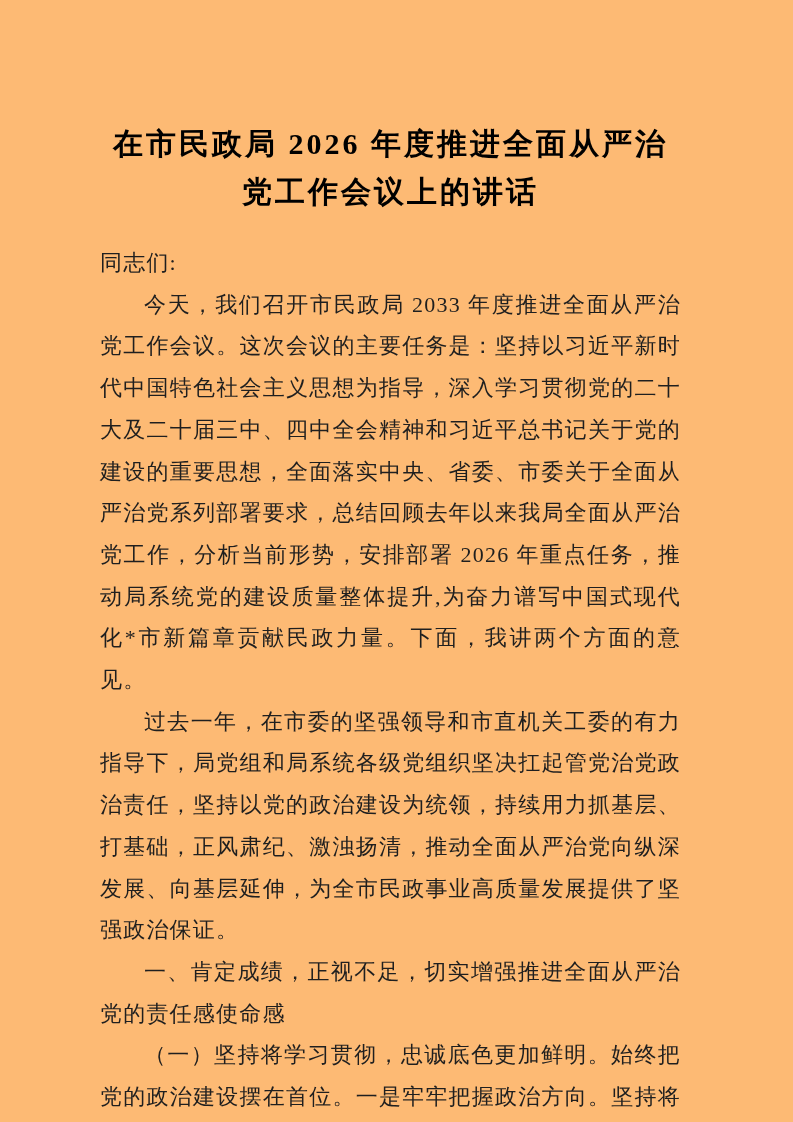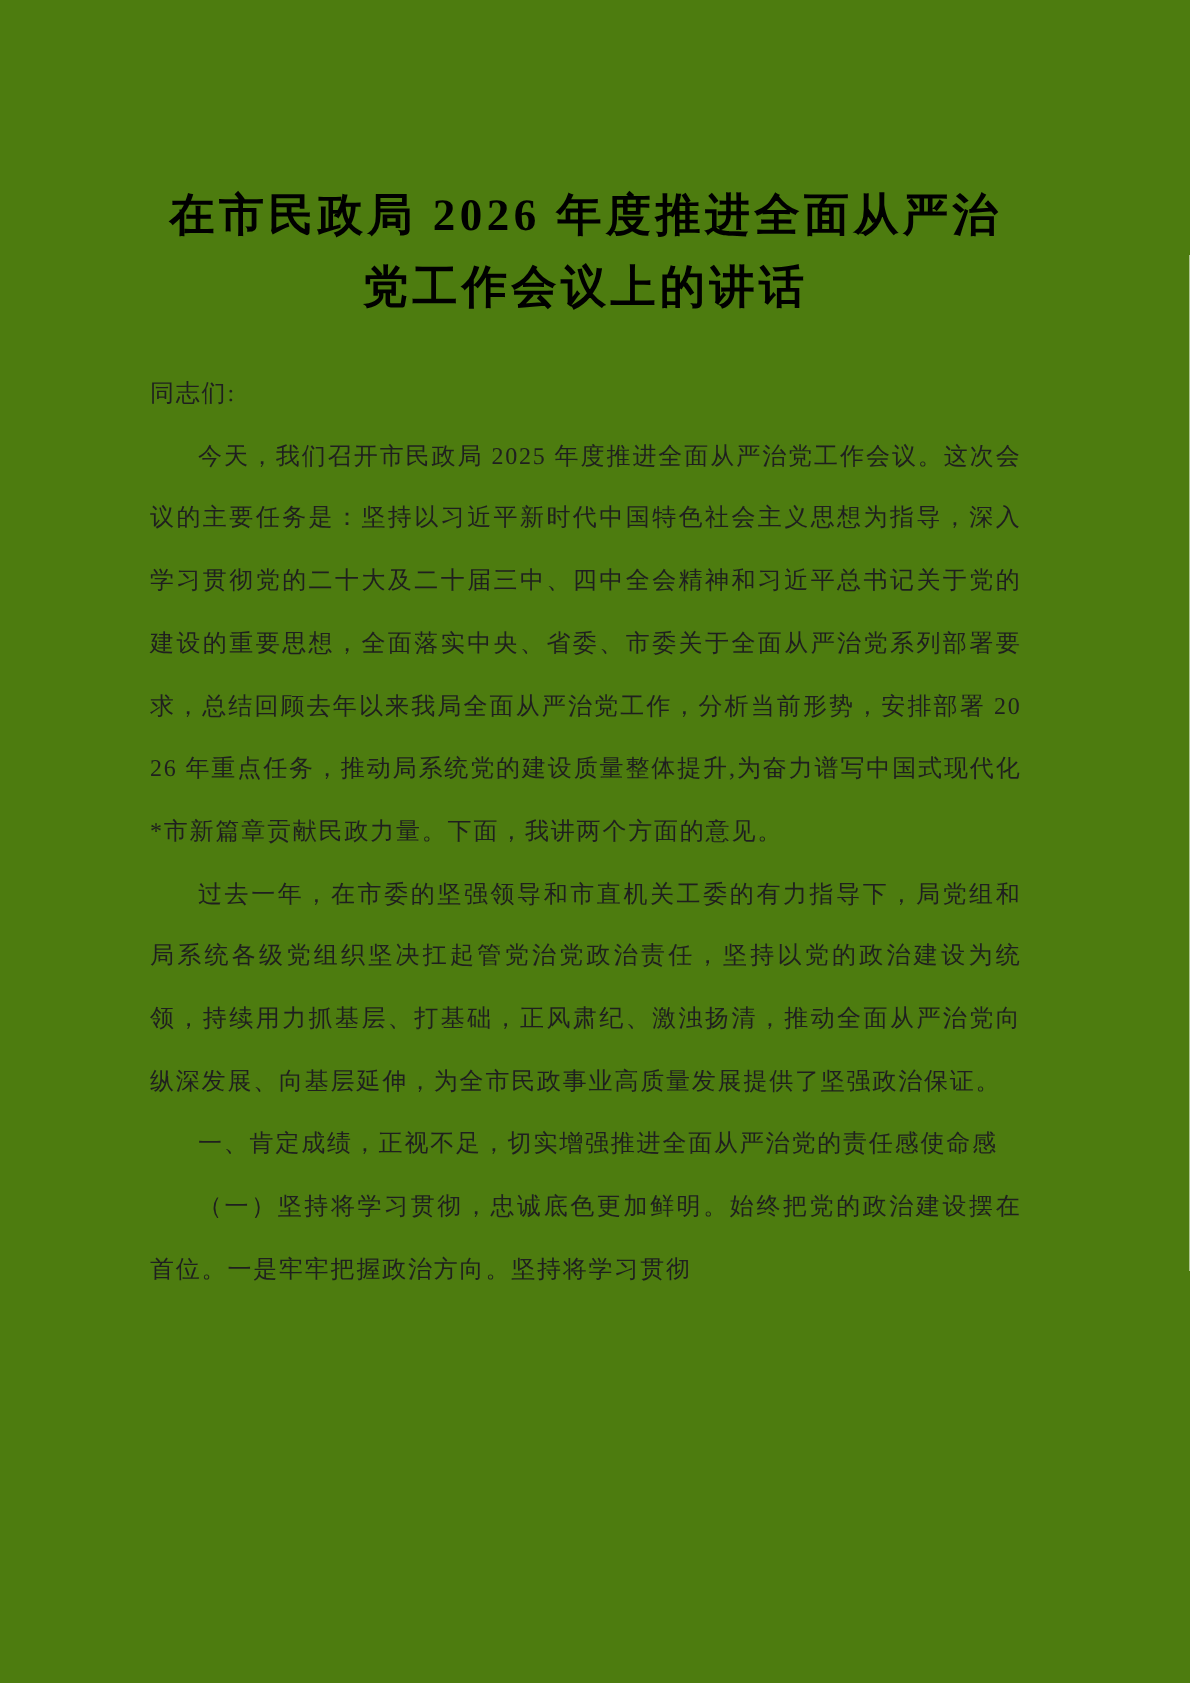--- a/index.html
+++ b/index.html
@@ -5,38 +5,38 @@
   html, body {
     margin: 0;
     padding: 0;
     background: #ffffff;
   }
   .page {
     position: relative;
     width: 793px;
     height: 1122px;
     box-sizing: border-box;
-    background: #4d7c0f;
+    background: #fdba74;
     padding: 120px 112px 0 100px;
     overflow: hidden;
     font-family: "Liberation Serif", "DejaVu Serif", serif;
     color: #1f1f1f;
   }
   .doc-title {
     margin: 0 0 26px 0;
     font-size: 30px;
     font-weight: bold;
     color: #000000;
     text-align: center;
     line-height: 48px;
     letter-spacing: 3px;
   }
   .doc-body p {
     margin: 0;
-    font-size: 16px;
+    font-size: 22px;
     line-height: 41.7px;
     letter-spacing: 1.2px;
     text-align: justify;
     word-break: break-all;
   }
   .para {
     text-indent: 2em;
   }
   .salutation {
     text-indent: 0;
@@ -46,21 +46,21 @@
 <body>
 
 <div class="page">
 
   <h1 class="doc-title">在市民政局 2026 年度推进全面从严治党工作会议上的讲话</h1>
 
   <div class="doc-body">
 
     <p class="salutation">同志们:</p>
 
-    <p class="para">今天，我们召开市民政局 2025 年度推进全面从严治党工作会议。这次会议的主要任务是：坚持以习近平新时代中国特色社会主义思想为指导，深入学习贯彻党的二十大及二十届三中、四中全会精神和习近平总书记关于党的建设的重要思想，全面落实中央、省委、市委关于全面从严治党系列部署要求，总结回顾去年以来我局全面从严治党工作，分析当前形势，安排部署 2026 年重点任务，推动局系统党的建设质量整体提升,为奋力谱写中国式现代化*市新篇章贡献民政力量。下面，我讲两个方面的意见。</p>
+    <p class="para">今天，我们召开市民政局 2033 年度推进全面从严治党工作会议。这次会议的主要任务是：坚持以习近平新时代中国特色社会主义思想为指导，深入学习贯彻党的二十大及二十届三中、四中全会精神和习近平总书记关于党的建设的重要思想，全面落实中央、省委、市委关于全面从严治党系列部署要求，总结回顾去年以来我局全面从严治党工作，分析当前形势，安排部署 2026 年重点任务，推动局系统党的建设质量整体提升,为奋力谱写中国式现代化*市新篇章贡献民政力量。下面，我讲两个方面的意见。</p>
 
     <p class="para">过去一年，在市委的坚强领导和市直机关工委的有力指导下，局党组和局系统各级党组织坚决扛起管党治党政治责任，坚持以党的政治建设为统领，持续用力抓基层、打基础，正风肃纪、激浊扬清，推动全面从严治党向纵深发展、向基层延伸，为全市民政事业高质量发展提供了坚强政治保证。</p>
 
     <p class="para">一、肯定成绩，正视不足，切实增强推进全面从严治党的责任感使命感</p>
 
     <p class="para">（一）坚持将学习贯彻，忠诚底色更加鲜明。始终把党的政治建设摆在首位。一是牢牢把握政治方向。坚持将学习贯彻</p>
 
   </div>
 
 </div>

